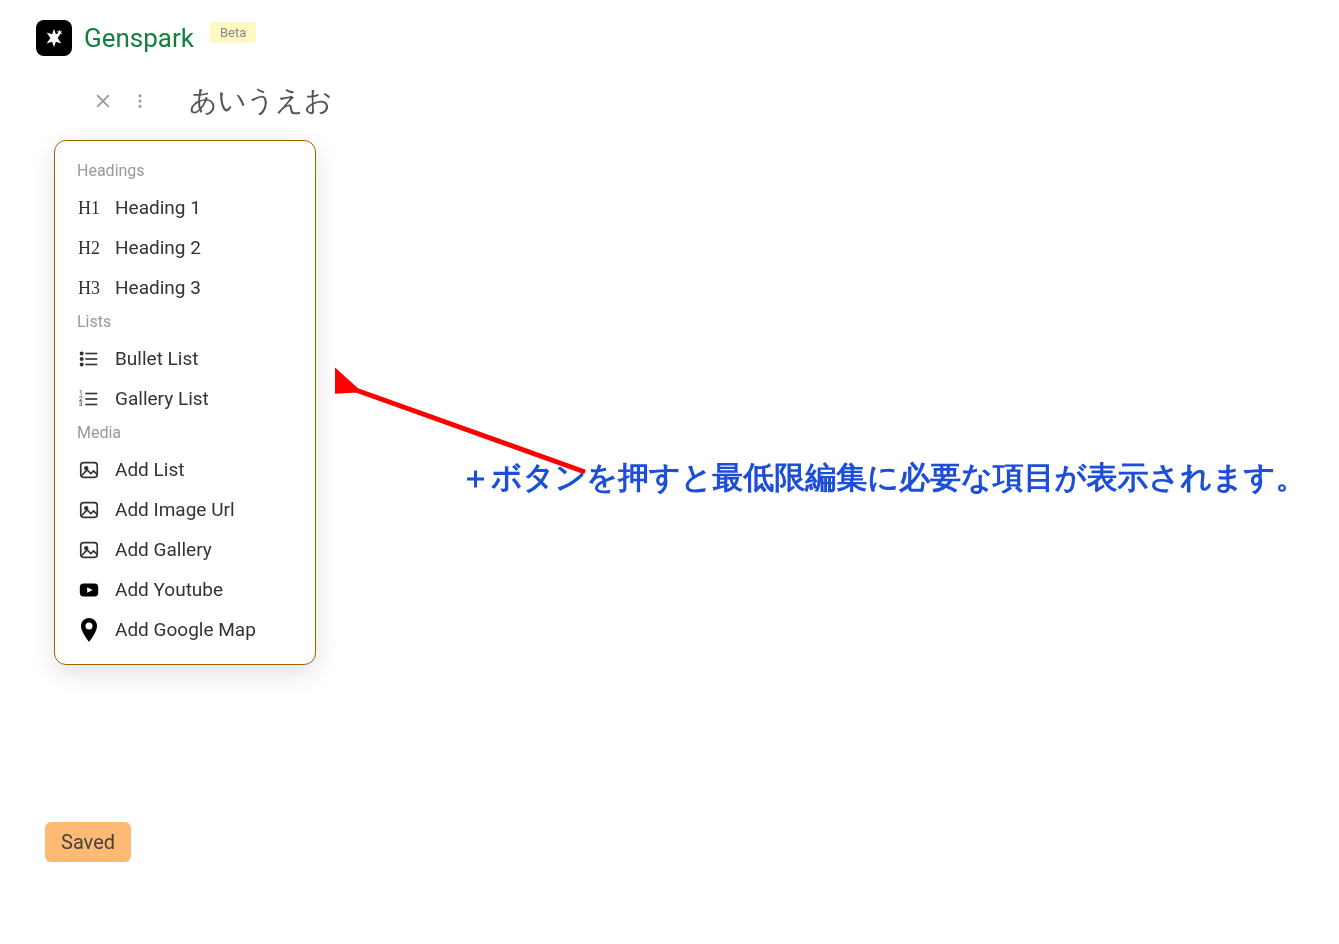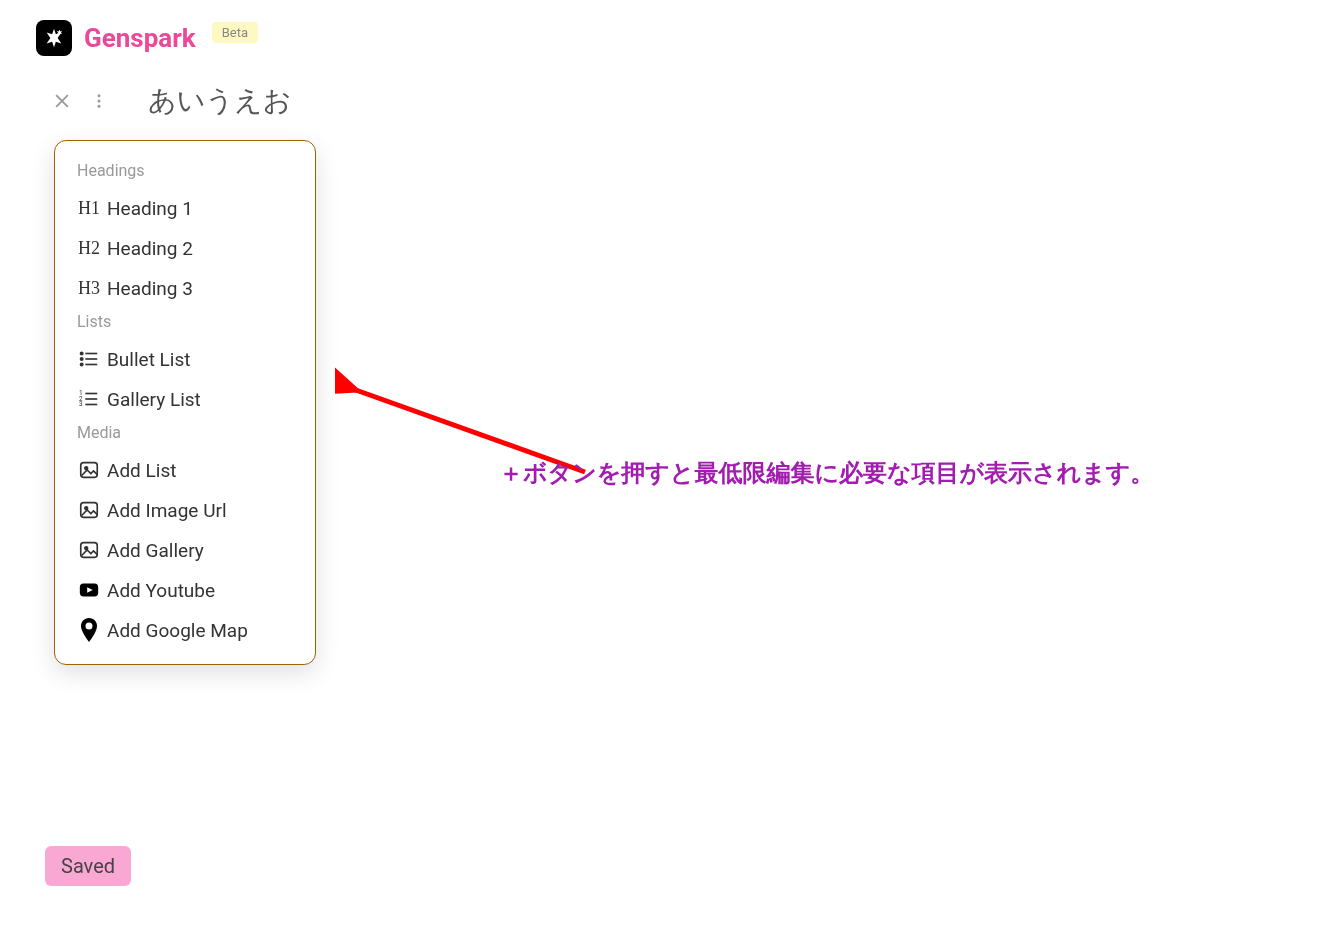--- a/index.html
+++ b/index.html
@@ -25,42 +25,42 @@
       width: 36px;
       height: 36px;
       background: #000;
       border-radius: 8px;
       display: flex;
       align-items: center;
       justify-content: center;
     }
     .brand-name {
       font-size: 26px;
-      font-weight: 700;
-      color: #ec4899;
+      font-weight: 400;
+      color: #15803d;
     }
     .beta-badge {
       font-size: 13px;
       color: #888;
       background: #fef9c3;
       padding: 3px 10px;
       border-radius: 4px;
       margin-left: 4px;
       position: relative;
       top: -6px;
     }
     .content-area {
       position: relative;
       margin-top: 6px;
     }
     .toolbar-row {
       display: flex;
       align-items: center;
       gap: 18px;
-      padding-left: 52px;
+      padding-left: 93px;
     }
     .icon-btn {
       cursor: pointer;
       color: #999;
       display: flex;
       align-items: center;
       justify-content: center;
     }
     .doc-title {
       font-size: 28px;
@@ -78,22 +78,22 @@
       box-shadow: 0 8px 24px rgba(0,0,0,0.12);
       padding: 16px 0 14px 0;
     }
     .section-label {
       font-size: 16px;
       color: #999;
       padding: 4px 22px 8px 22px;
     }
     .menu-item {
       display: flex;
-      align-items: flex-end;
-      gap: 6px;
+      align-items: flex-start;
+      gap: 14px;
       padding: 8px 22px;
       cursor: pointer;
       font-size: 19px;
       color: #333;
     }
     .menu-item .mi-icon {
       width: 24px;
       height: 24px;
       display: flex;
       align-items: center;
@@ -102,36 +102,36 @@
       color: #333;
     }
     .h-icon {
       font-family: Georgia, serif;
       font-size: 18px;
       font-weight: 500;
     }
     .annotation {
       position: absolute;
       top: 375px;
-      left: 499px;
-      color: #a21caf;
-      font-size: 24px;
+      left: 460px;
+      color: #1d4ed8;
+      font-size: 31px;
       font-weight: 700;
     }
     .arrow-svg {
       position: absolute;
       top: 225px;
       left: 335px;
       pointer-events: none;
     }
     .saved-badge {
       position: absolute;
-      top: 846px;
+      top: 822px;
       left: 45px;
-      background: #f9a8d4;
+      background: #fdba74;
       color: #444;
       font-size: 20px;
       padding: 8px 16px;
       border-radius: 6px;
     }
   </style>
 </head>
 <body>
 
 <div class="header">

